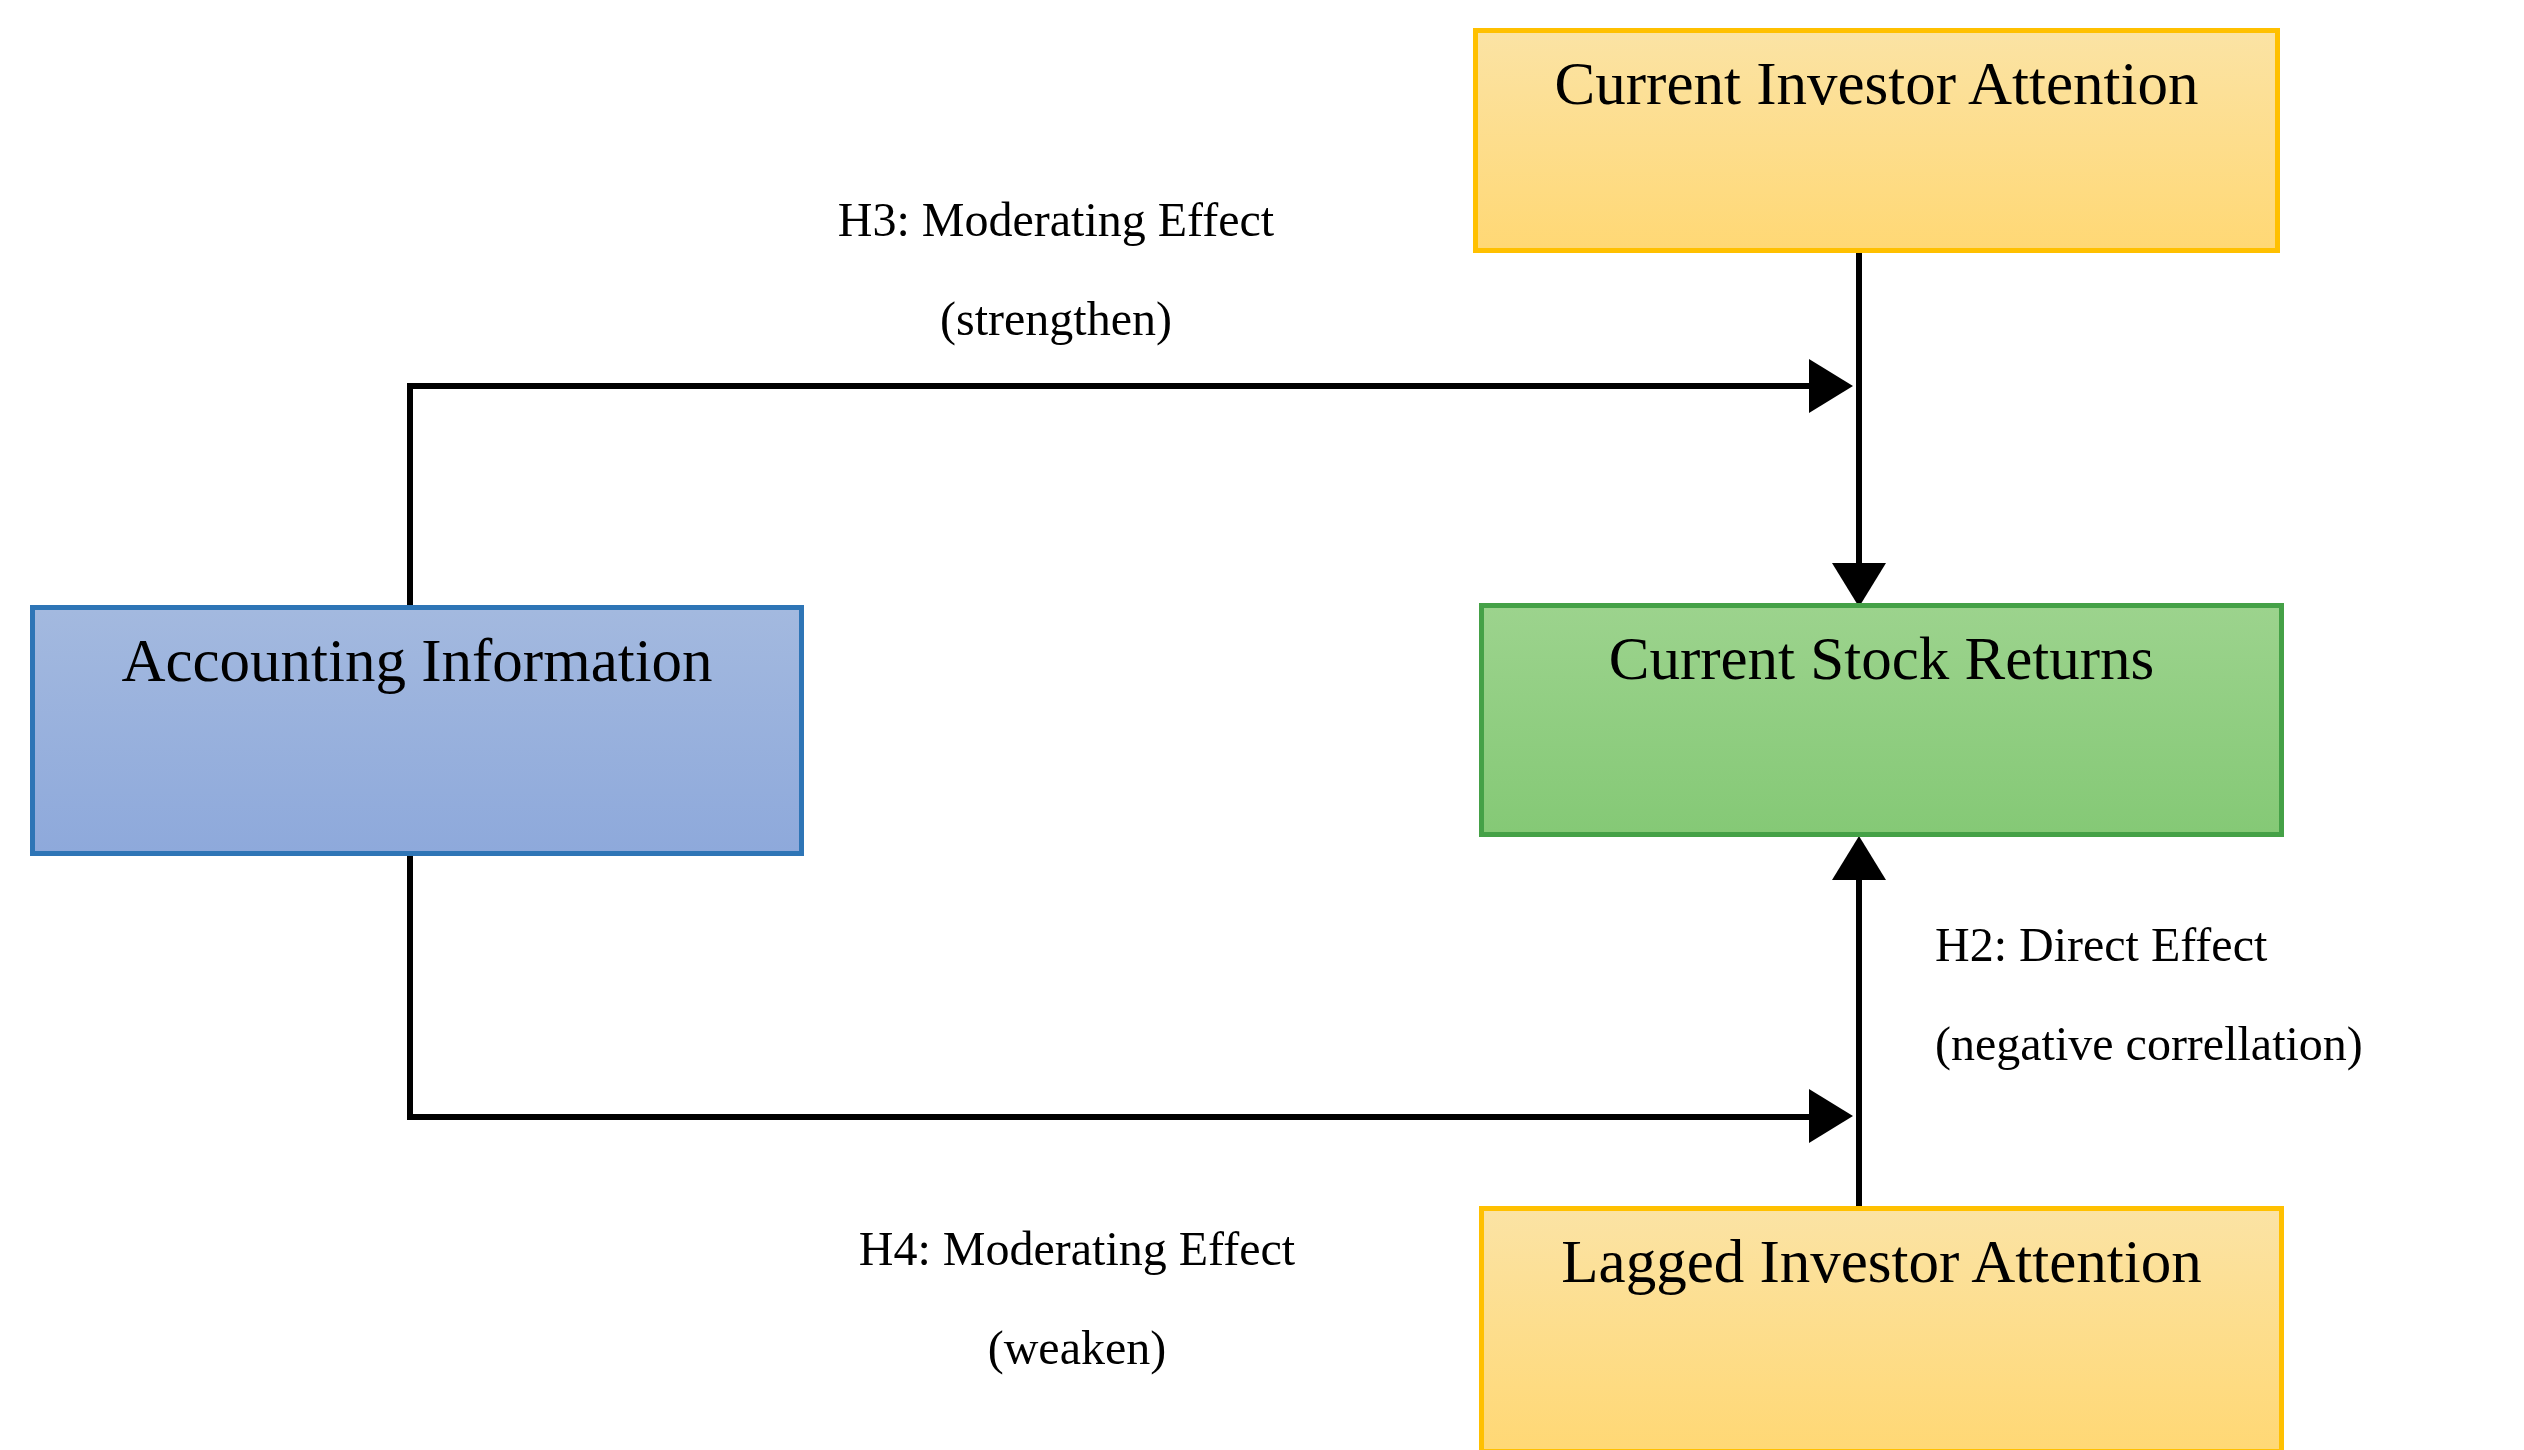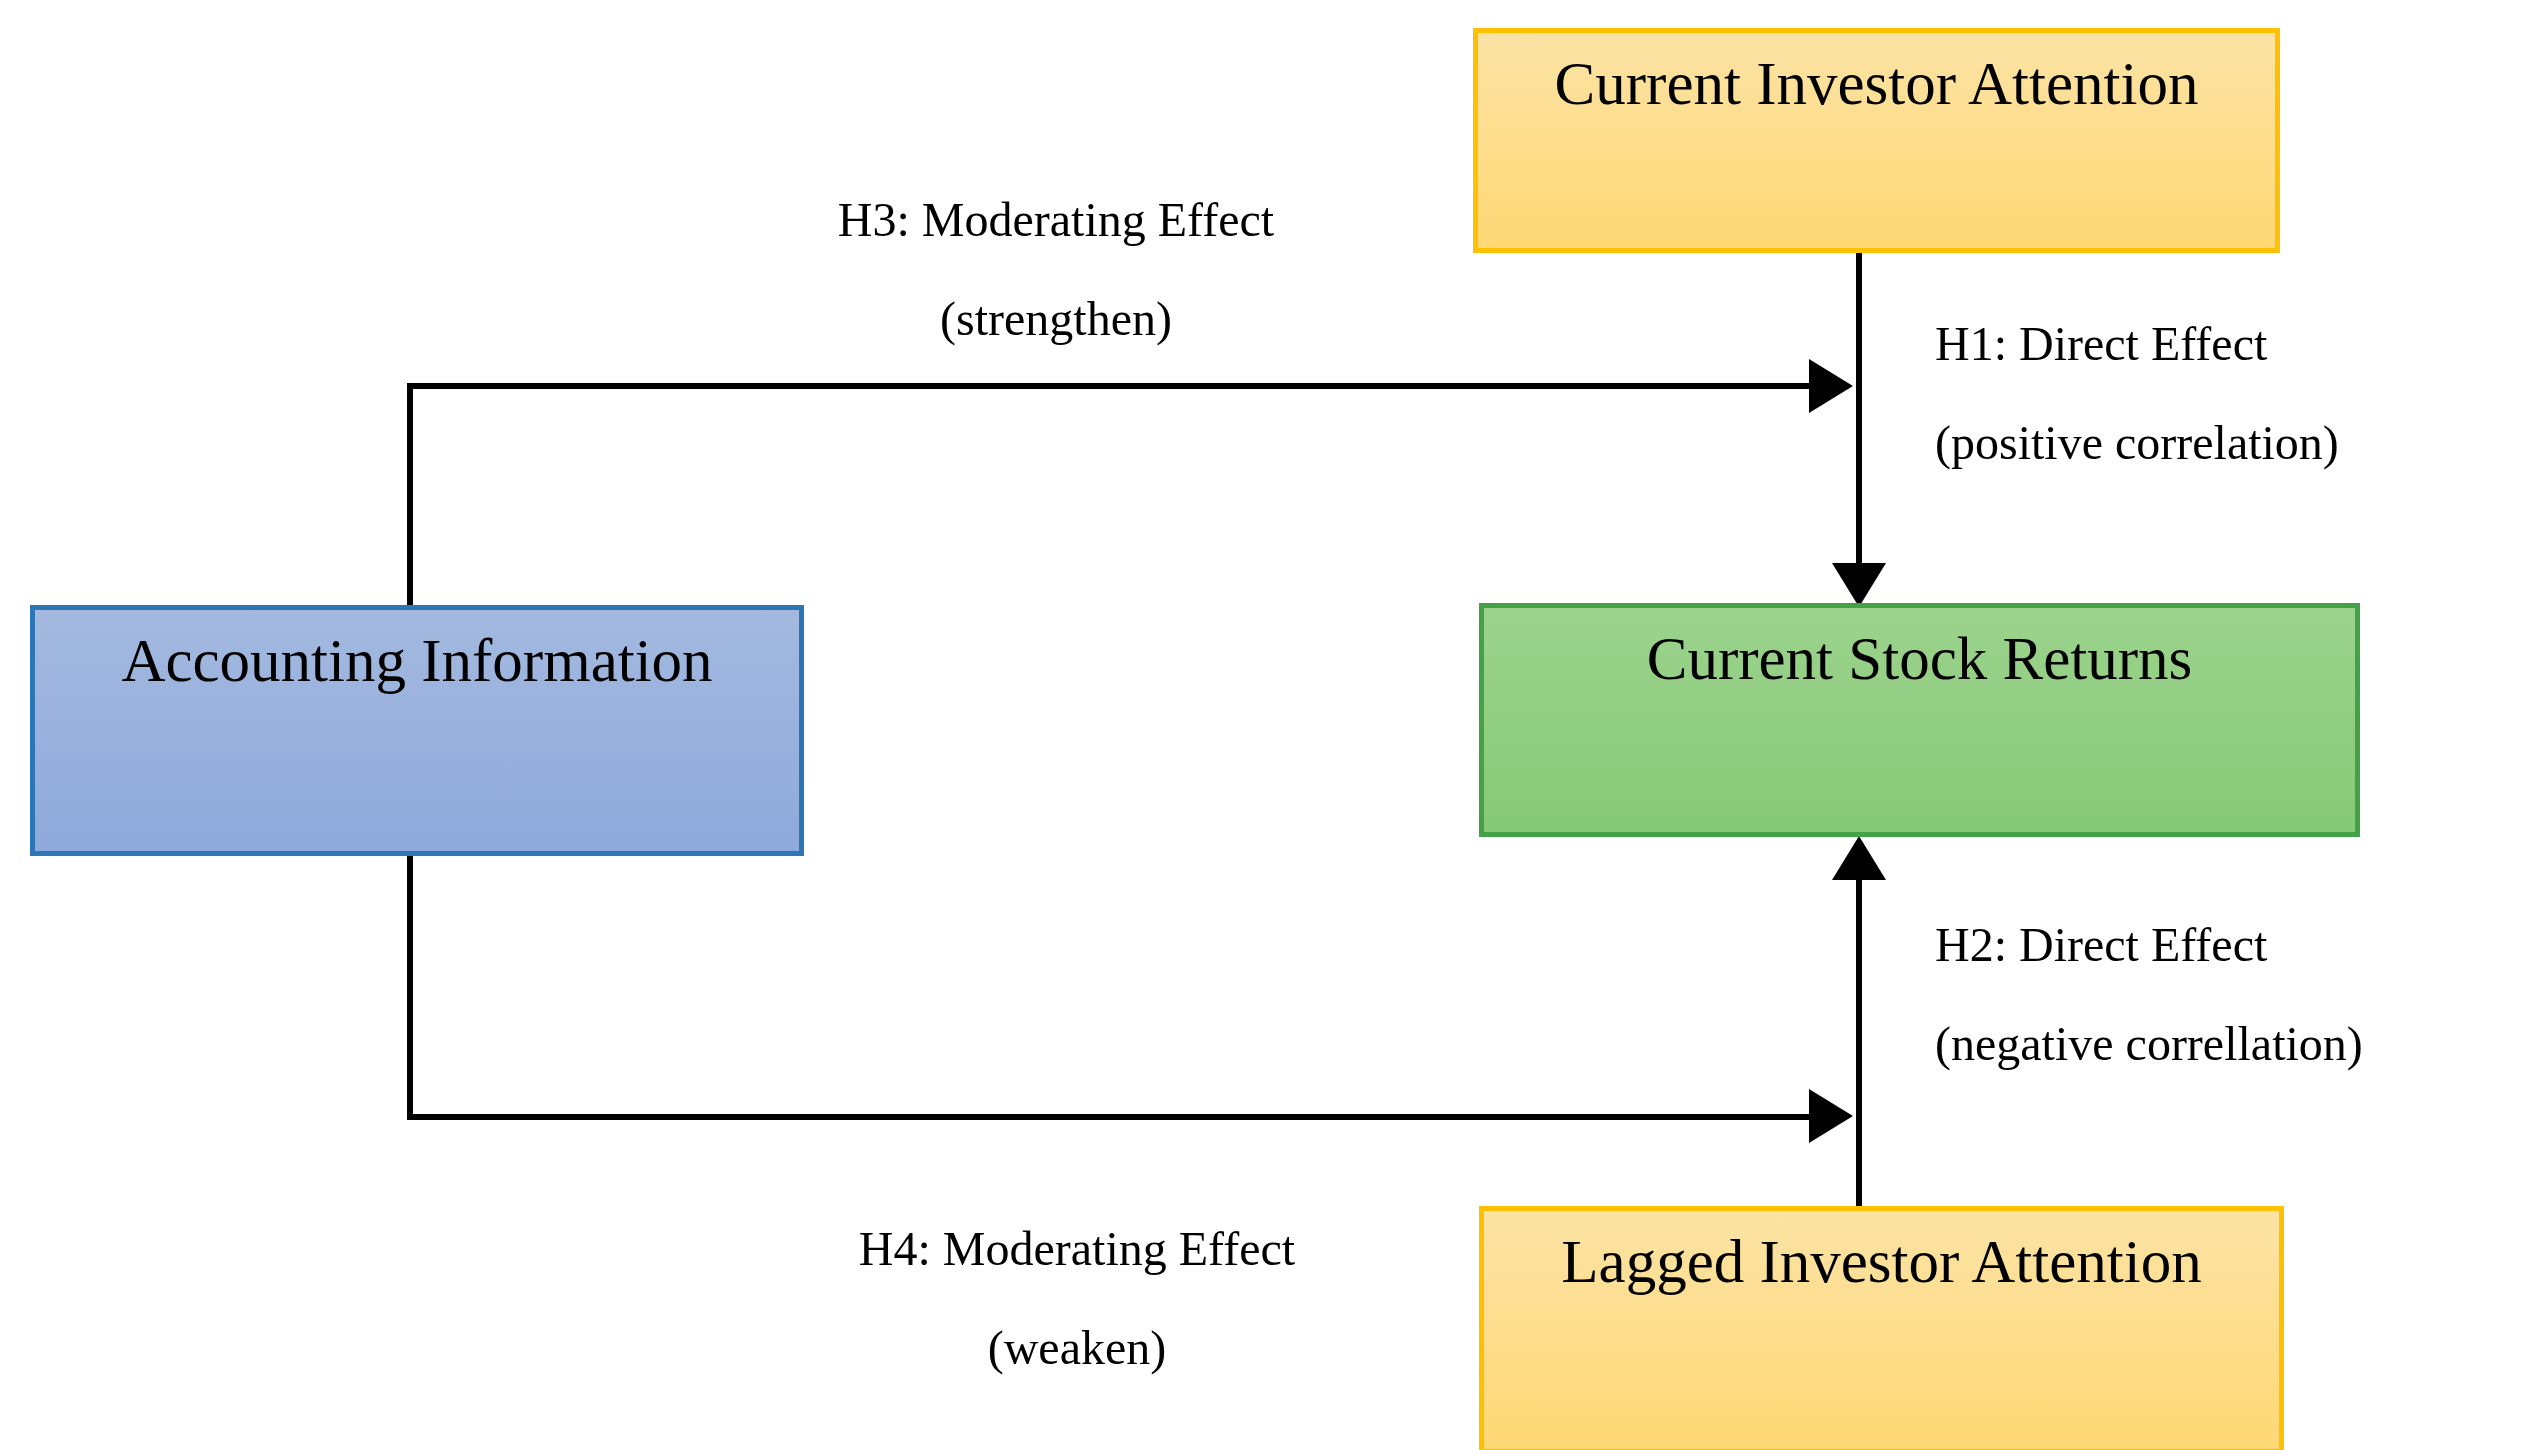--- a/index.html
+++ b/index.html
@@ -74,41 +74,37 @@
   <div class="arrow right" style="left:1809px; top:359px;"></div>
 
   <div class="line" style="left:407px; top:849px; width:5.7px; height:270px;"></div>
   <div class="line" style="left:407px; top:1114px; width:1403px; height:5.7px;"></div>
   <div class="arrow right" style="left:1809px; top:1089px;"></div>
 
   <div class="node" style="left: 1473px; top: 28px; width: 807px; height: 225px; --bc: #FFC000; --ft: #FBE3A4; --fb: #FFD875;">
     <span>Current Investor Attention</span>
   </div>
 
-  <div class="node" style="left: 1479px; top: 603px; width: 881px; height: 234px; --bc: #45A147; --ft: #9CD38D; --fb: #85C976;">
+  <div class="node" style="left: 1479px; top: 603px; width: 805px; height: 234px; --bc: #45A147; --ft: #9CD38D; --fb: #85C976;">
     <span>Current Stock Returns</span>
   </div>
 
   <div class="node" style="left: 1479px; top: 1206px; width: 805px; height: 248px; --bc: #FFC000; --ft: #FBE3A4; --fb: #FFD875;">
     <span>Lagged Investor Attention</span>
   </div>
 
   <div class="node" style="left: 30px; top: 605px; width: 774px; height: 251px; --bc: #2E75B6; --ft: #A3B9DF; --fb: #8EA9DB;">
     <span>Accounting Information</span>
   </div>
 
   <div class="edge-label centered" style="left:560px; top:170px; width:992px;">
     <div>H3: Moderating Effect</div>
     <div>(strengthen)</div>
   </div>
 
-  <div class="edge-label" style="left:1935px; top:294px;">
-    <div>H1: Direct Effect</div>
-    <div>(positive correlation)</div>
-  </div>
 
   <div class="edge-label" style="left:1935px; top:895px;">
     <div>H2: Direct Effect</div>
     <div>(negative correllation)</div>
   </div>
 
   <div class="edge-label centered" style="left:581px; top:1199px; width:992px;">
     <div>H4: Moderating Effect</div>
     <div>(weaken)</div>
   </div>

